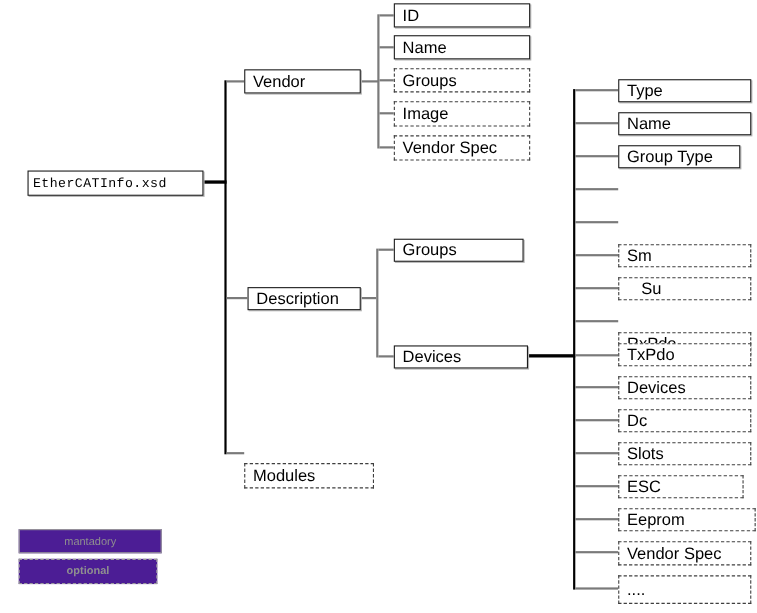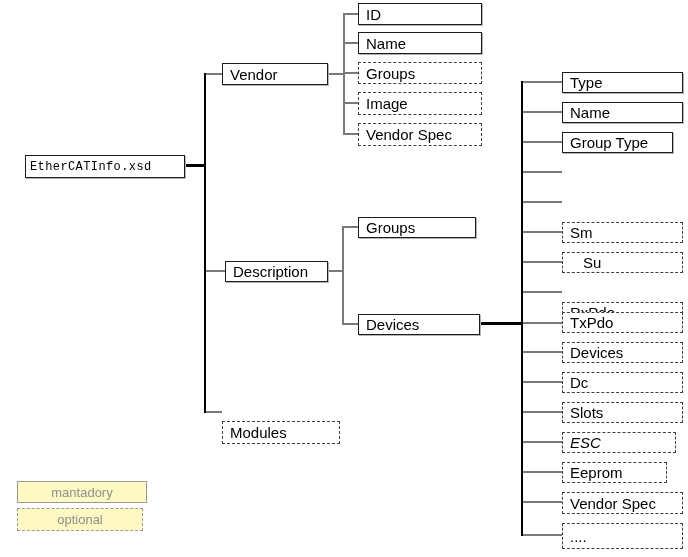--- a/index.html
+++ b/index.html
@@ -31,23 +31,23 @@
   .solid{border:1px solid var(--solid-border);box-shadow:1px 1px 0 #b4b4b4;}
   .dashed{border:1px dashed var(--dashed-border);}
   .root-node{font-size:12px;letter-spacing:0.4px;padding-left:4px;font-family:Liberation Mono, monospace;}
 
   .ln{position:absolute;background:var(--connector);}
   .ln-trunk{position:absolute;background:var(--trunk);}
 
   .legend-box{
     position:absolute;
     box-sizing:border-box;
-    background:#fef9c3;
+    background:#4c1d95;
     color:var(--legend-text);
-    font-size:13px;
+    font-size:10px;
     display:flex;
     align-items:center;
     justify-content:center;
     white-space:nowrap;
   }
   .legend-solid{border:1px solid var(--legend-border);}
   .legend-dashed{border:1px dashed var(--legend-border);}
 </style>
 </head>
 <body>
@@ -111,21 +111,21 @@
   <div class="node solid" style="left:562px;top:72px;width:121px;height:21px;">Type</div>
   <div class="node solid" style="left:562px;top:102px;width:121px;height:21px;">Name</div>
   <div class="node solid" style="left:562px;top:132px;width:111px;height:21px;">Group Type</div>
   <div class="node dashed" style="left:562px;top:222px;width:121px;height:21px;">Sm</div>
   <div class="node dashed" style="left:562px;top:252px;width:121px;height:21px;padding-left:20px;">Su</div>
   <div class="node dashed" style="left:562px;top:282px;width:121px;height:21px;margin-top:20px;">RxPdo</div>
   <div class="node dashed" style="left:562px;top:312px;width:121px;height:21px;">TxPdo</div>
   <div class="node dashed" style="left:562px;top:342px;width:121px;height:21px;">Devices</div>
   <div class="node dashed" style="left:562px;top:372px;width:121px;height:21px;">Dc</div>
   <div class="node dashed" style="left:562px;top:402px;width:121px;height:21px;">Slots</div>
-  <div class="node dashed" style="left:562px;top:432px;width:114px;height:21px;font-style:italic;">ESC</div>
-  <div class="node dashed" style="left:562px;top:462px;width:105px;height:21px;">Eeprom</div>
+  <div class="node dashed" style="left:562px;top:432px;width:114px;height:21px;">ESC</div>
+  <div class="node dashed" style="left:562px;top:462px;width:125px;height:21px;">Eeprom</div>
   <div class="node dashed" style="left:562px;top:492px;width:121px;height:22px;">Vendor Spec</div>
   <div class="node dashed" style="left:562px;top:523px;width:121px;height:26px;">....</div>
 
   <div class="legend-box legend-solid" style="left:17px;top:481px;width:130px;height:22px;">mantadory</div>
-  <div class="legend-box legend-dashed" style="left:17px;top:508px;width:126px;height:23px;">optional</div>
+  <div class="legend-box legend-dashed" style="left:17px;top:508px;width:126px;height:23px;font-weight:bold;">optional</div>
 
 </div>
 
 </body></html>

